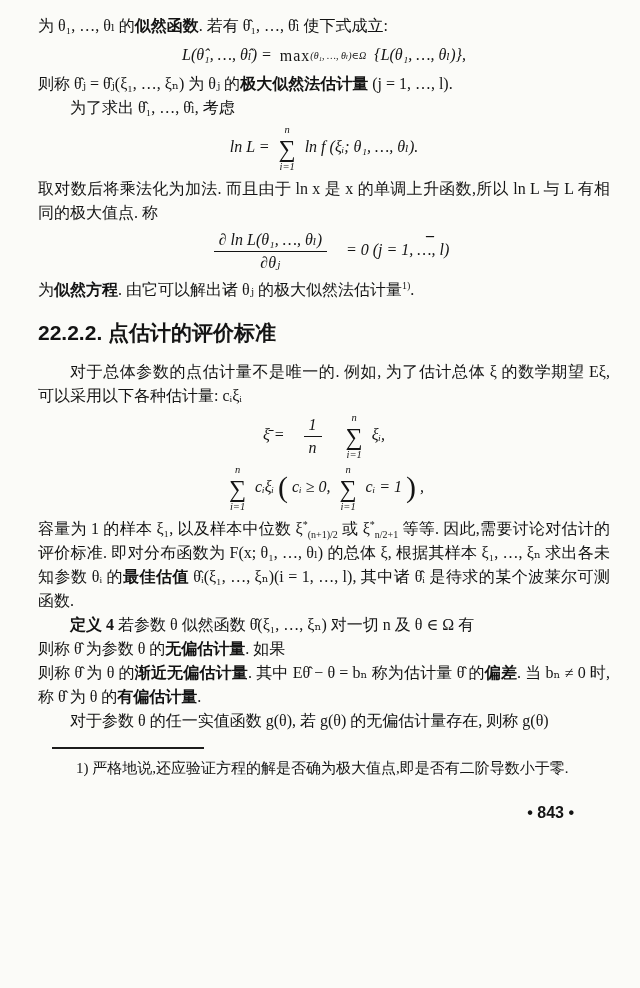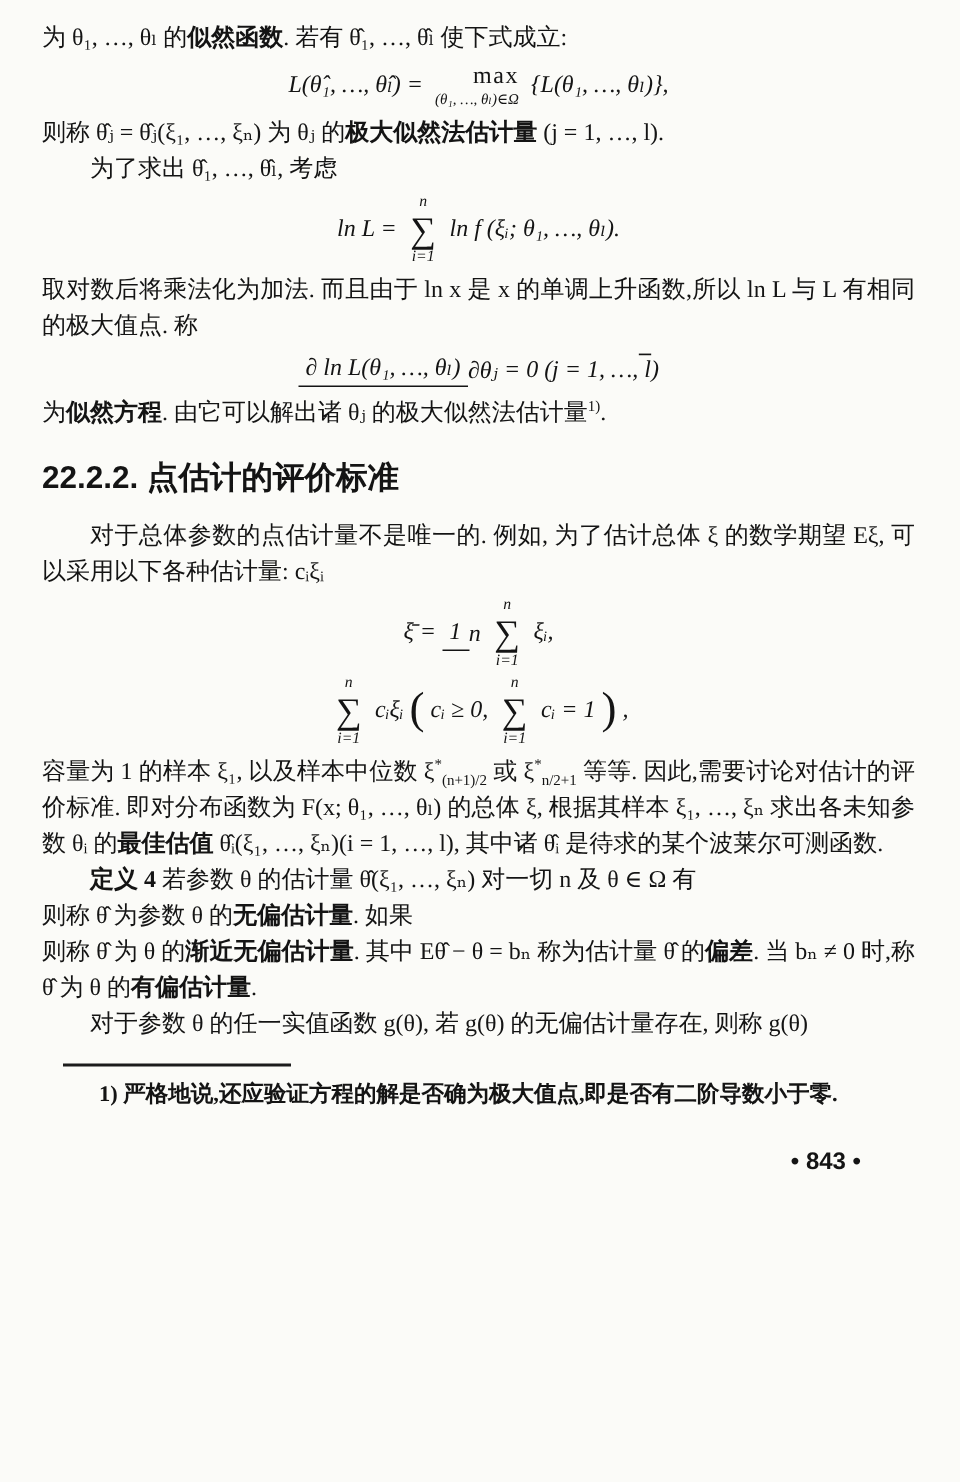--- a/index.html
+++ b/index.html
@@ -5,21 +5,21 @@
   * { margin:0; padding:0; box-sizing:border-box; }
   html,body { background:#e8e8e6; }
   .page {
     position:relative;
     width:640px; height:988px;
     margin:0 auto;
     background:#fbfbf8;
     color:#141414;
     font-family:"Liberation Serif","DejaVu Serif",serif;
     font-size:16px; line-height:24px;
-    padding:14px 30px 0 28px;
+    padding:14px 30px 0 38px;
     overflow:hidden;
   }
   .para { margin:0; text-align:justify; }
   .indent { text-indent:2em; }
   .seg-b { font-weight:bold; }
   sup { font-size:10px; line-height:0; }
   sub { font-size:10px; line-height:0;margin-top:31px; }
 
   .formula {
     text-align:center;
@@ -31,48 +31,48 @@
 
   .sum {
     display:inline-flex; flex-direction:column; align-items:center;
     vertical-align:middle; line-height:1; margin:0 5px;
   }
   .sum .lim-top { font-size:10.5px; font-style:italic; }
   .sum .sym { font-size:24px; font-style:normal; padding:1px 0; }
   .sum .lim-bot { font-size:10.5px; font-style:italic; }
 
   .frac {
-    display:inline-flex; flex-direction:row; align-items:center;
-    vertical-align:middle; line-height:1.25; margin:0 0;
+    display:inline-flex; flex-direction:column; align-items:center;
+    vertical-align:middle; line-height:1.25; margin:0 15px;
   }
   .frac .num { padding:0 5px 1px 5px; border-bottom:1.5px solid #141414; }
   .frac .den { padding-top:1px; }
 
   .opstack {
-    display:inline-flex; flex-direction:column; align-items:flex-end;
+    display:inline-flex; align-items:flex-start;
     vertical-align:middle; line-height:1; margin:0 4px;
   }
   .opstack .op { font-style:normal; font-size:16px; letter-spacing:1px; }
   .opstack .cond { font-size:10px; margin-top:3px; font-style:italic; }
 
   .bigp { font-size:30px; font-style:normal; font-weight:300; vertical-align:middle; position:relative; top:-2px; }
 
   .section-heading {
     font-size:21px; font-weight:bold; line-height:30px;
     margin:16px 0 12px 0;
     font-family:"Liberation Sans","DejaVu Sans",sans-serif;
   }
 
   .footnote-rule {
     width:152px; height:0;
     border-top:2px solid #1c1c1c;
     margin:14px 0 8px 14px;
   }
   .footnote {
-    font-size:15px; line-height:22px; font-weight:bold;
+    font-size:15px; line-height:22px; font-weight:normal;
     padding-left:64px; text-indent:-26px; text-align:justify; padding-right:40px;
   }
   .page-number {
     text-align:right; padding-right:36px; margin-top:22px;
     font-weight:bold; font-size:16px;
     font-family:"Liberation Sans","DejaVu Sans",sans-serif;
   }
   .artifact-dash {
     position:absolute; left:426px; top:224px; color:#141414; font-weight:bold;
   }
@@ -154,21 +154,21 @@
       <span class="sym">∑</span>
       <span class="lim-bot">i=1</span>
     </span>
     <span class="plain">cᵢ = 1</span>
     <span class="bigp">)</span>
     <span class="plain">,</span>
   </div>
 
   <p class="para"><span>容量为 1 的样本 ξ₁, 以及样本中位数 </span><span>ξ</span><sup>*</sup><sub>(n+1)/2</sub><span> 或 </span><span>ξ</span><sup>*</sup><sub>n/2+1</sub><span> 等等. 因此,需要讨论对估计的评价标准. 即对分布函数为 F(x; θ₁, …, θₗ) 的总体 ξ, 根据其样本 ξ₁, …, ξₙ 求出各未知参数 θᵢ 的</span><span class="seg-b">最佳估值</span><span> θ̂ᵢ(ξ₁, …, ξₙ)(i = 1, …, l), 其中诸 θ̂ᵢ 是待求的某个波莱尔可测函数.</span></p>
 
-  <p class="para indent"><span class="seg-b">定义 4</span><span>  若参数 θ 的估计量 θ̂(ξ₁, …, ξₙ) 对一切 n 及 θ ∈ Ω 有</span></p>
+  <p class="para indent"><span class="seg-b">定义 4</span><span>  若参数 θ 似然函数 θ̂(ξ₁, …, ξₙ) 对一切 n 及 θ ∈ Ω 有</span></p>
 
 
   <p class="para"><span>则称 θ̂ 为参数 θ 的</span><span class="seg-b">无偏估计量</span><span>. 如果</span></p>
 
 
   <p class="para"><span>则称 θ̂ 为 θ 的</span><span class="seg-b">渐近无偏估计量</span><span>. 其中 Eθ̂ − θ = bₙ 称为估计量 θ̂ 的</span><span class="seg-b">偏差</span><span>. 当 bₙ ≠ 0 时,称 θ̂ 为 θ 的</span><span class="seg-b">有偏估计量</span><span>.</span></p>
 
   <p class="para indent"><span>对于参数 θ 的任一实值函数 g(θ), 若 g(θ) 的无偏估计量存在, 则称 g(θ)</span></p>
 
   <div class="footnote-rule"></div>

